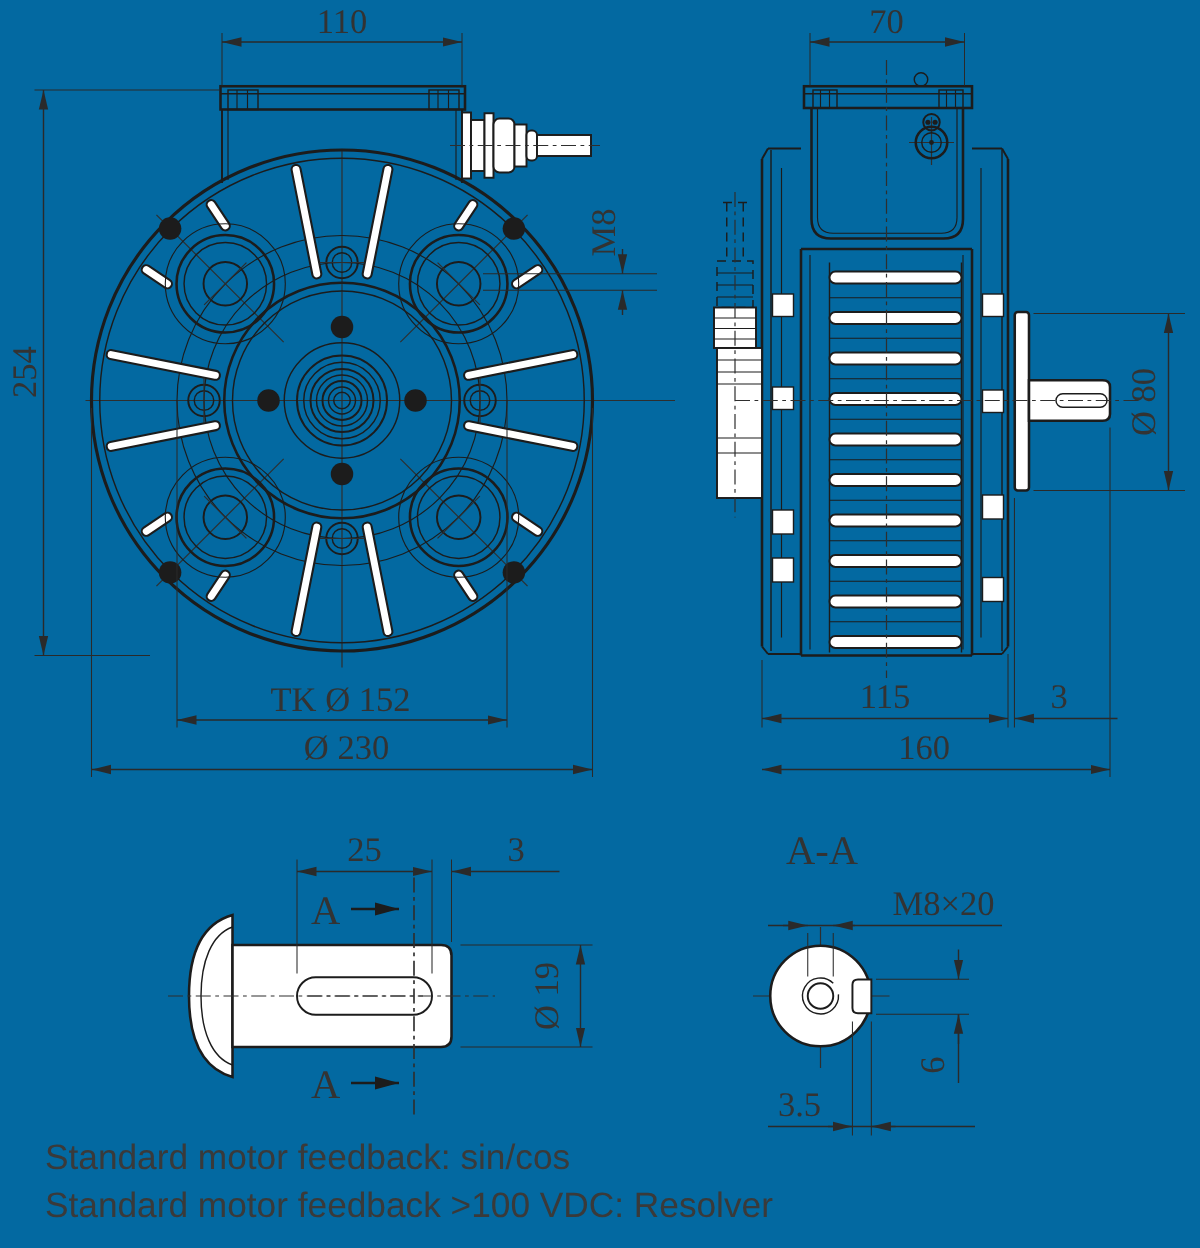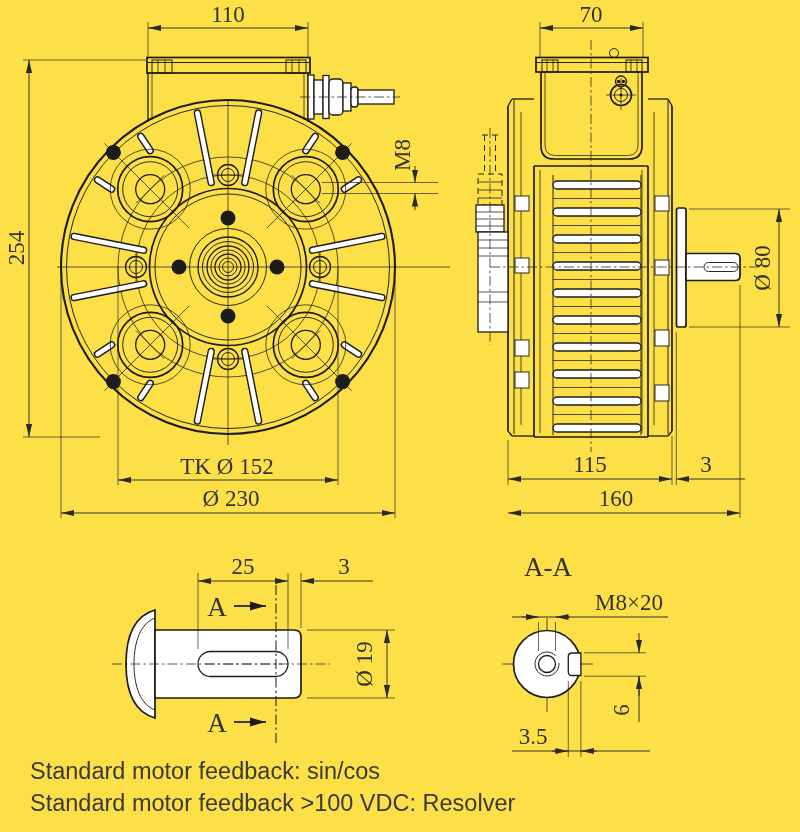--- a/index.html
+++ b/index.html
@@ -1,16 +1,16 @@
 <!DOCTYPE html>
 <html><head>
 <meta charset="utf-8">
 <style>
   html,body{margin:0;padding:0;background:#fff;}
-  .stage{position:relative;width:800px;height:832px;background:#fde047;overflow:hidden;}
+  .stage{position:relative;width:800px;height:832px;background:#0369a1;overflow:hidden;}
   svg{display:block;}
   .ln{stroke:#1c1c1c;fill:none;}
   .s0{stroke-width:.75;} .s1{stroke-width:.95;} .s2{stroke-width:1.3;} .s3{stroke-width:1.7;} .s4{stroke-width:2.1;}
   .wf{fill:#ffffff;}
   .cl{stroke:#2e2e2e;stroke-width:.8;fill:none;}
   .dd{stroke-dasharray:10 3 2.5 3;}
   .dsh{stroke-dasharray:6 4;}
   .dim{stroke:#2a2a2a;stroke-width:.95;fill:none;}
   .ext{stroke:#2a2a2a;stroke-width:.7;fill:none;}
   .fd{stroke:#1c1c1c;stroke-width:7.4;stroke-linecap:round;fill:none;}

